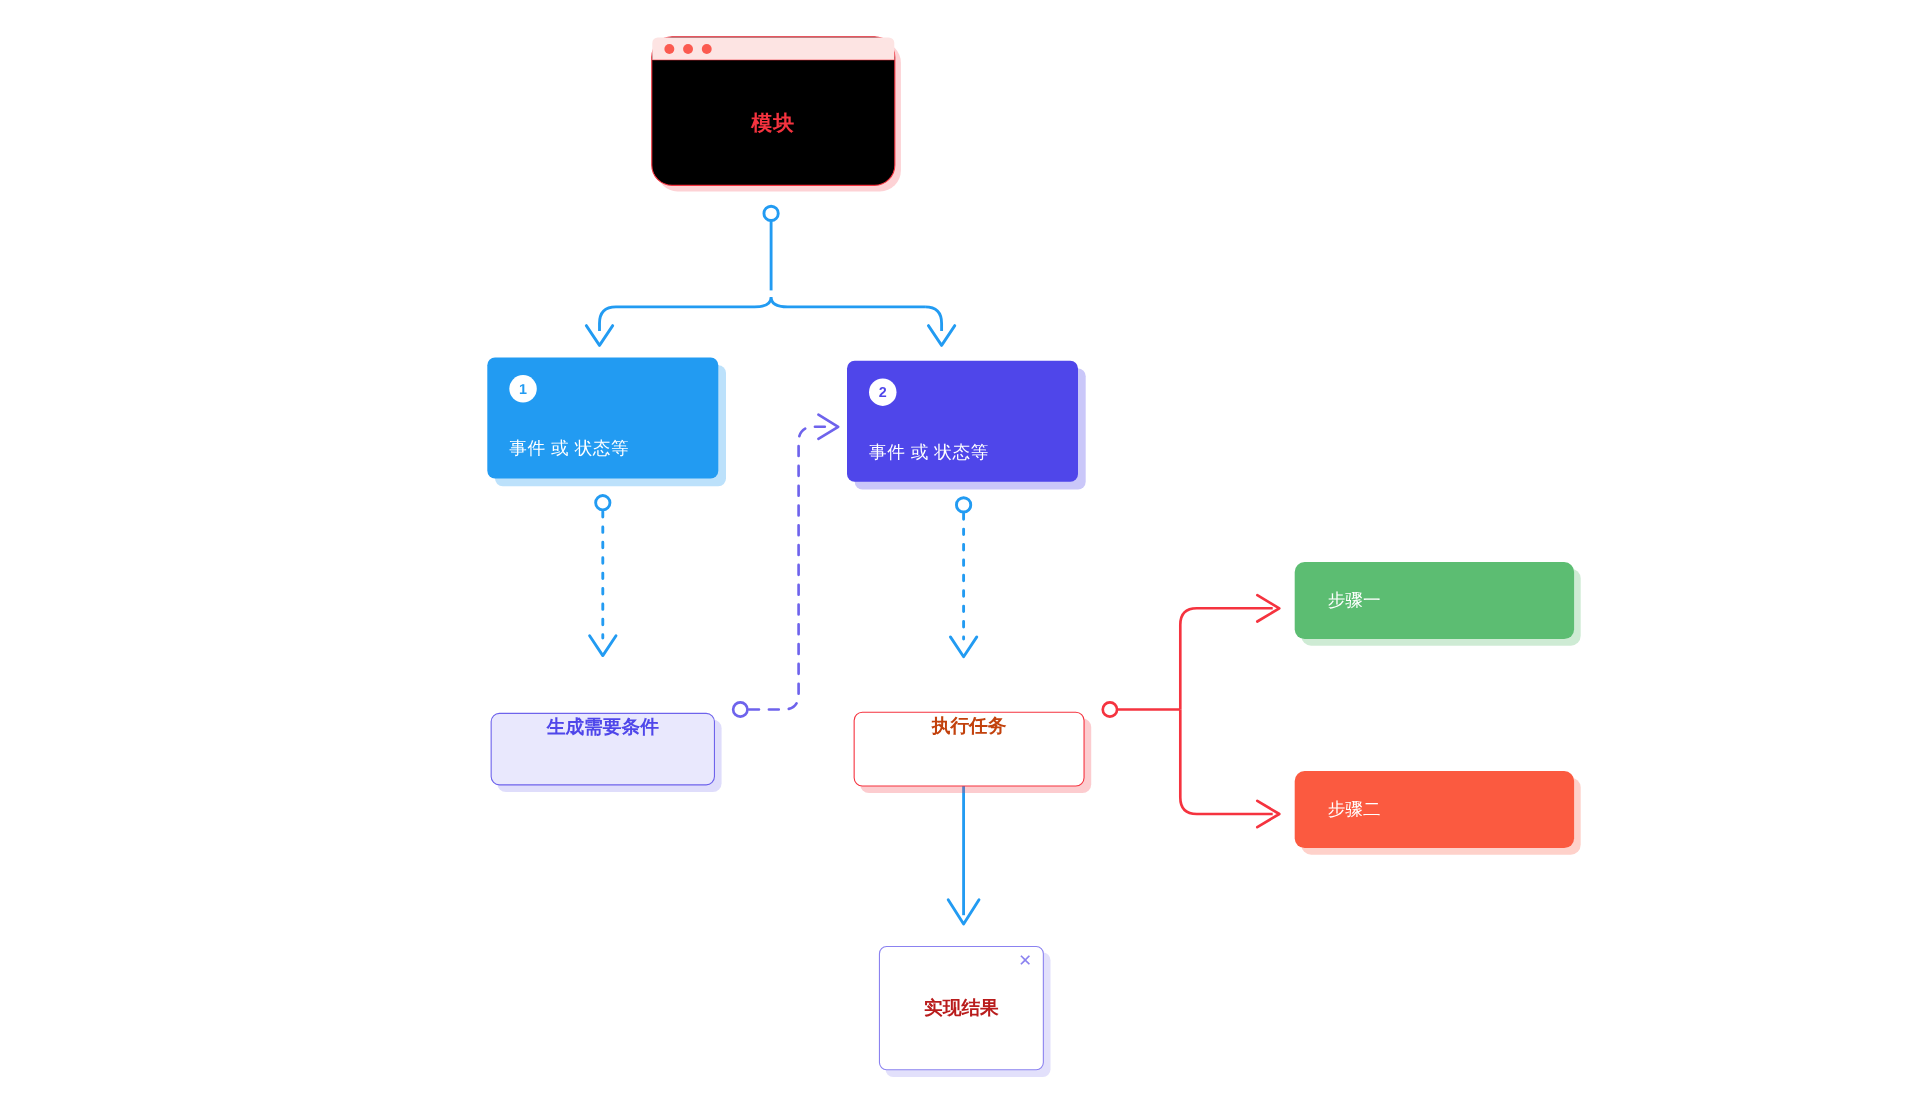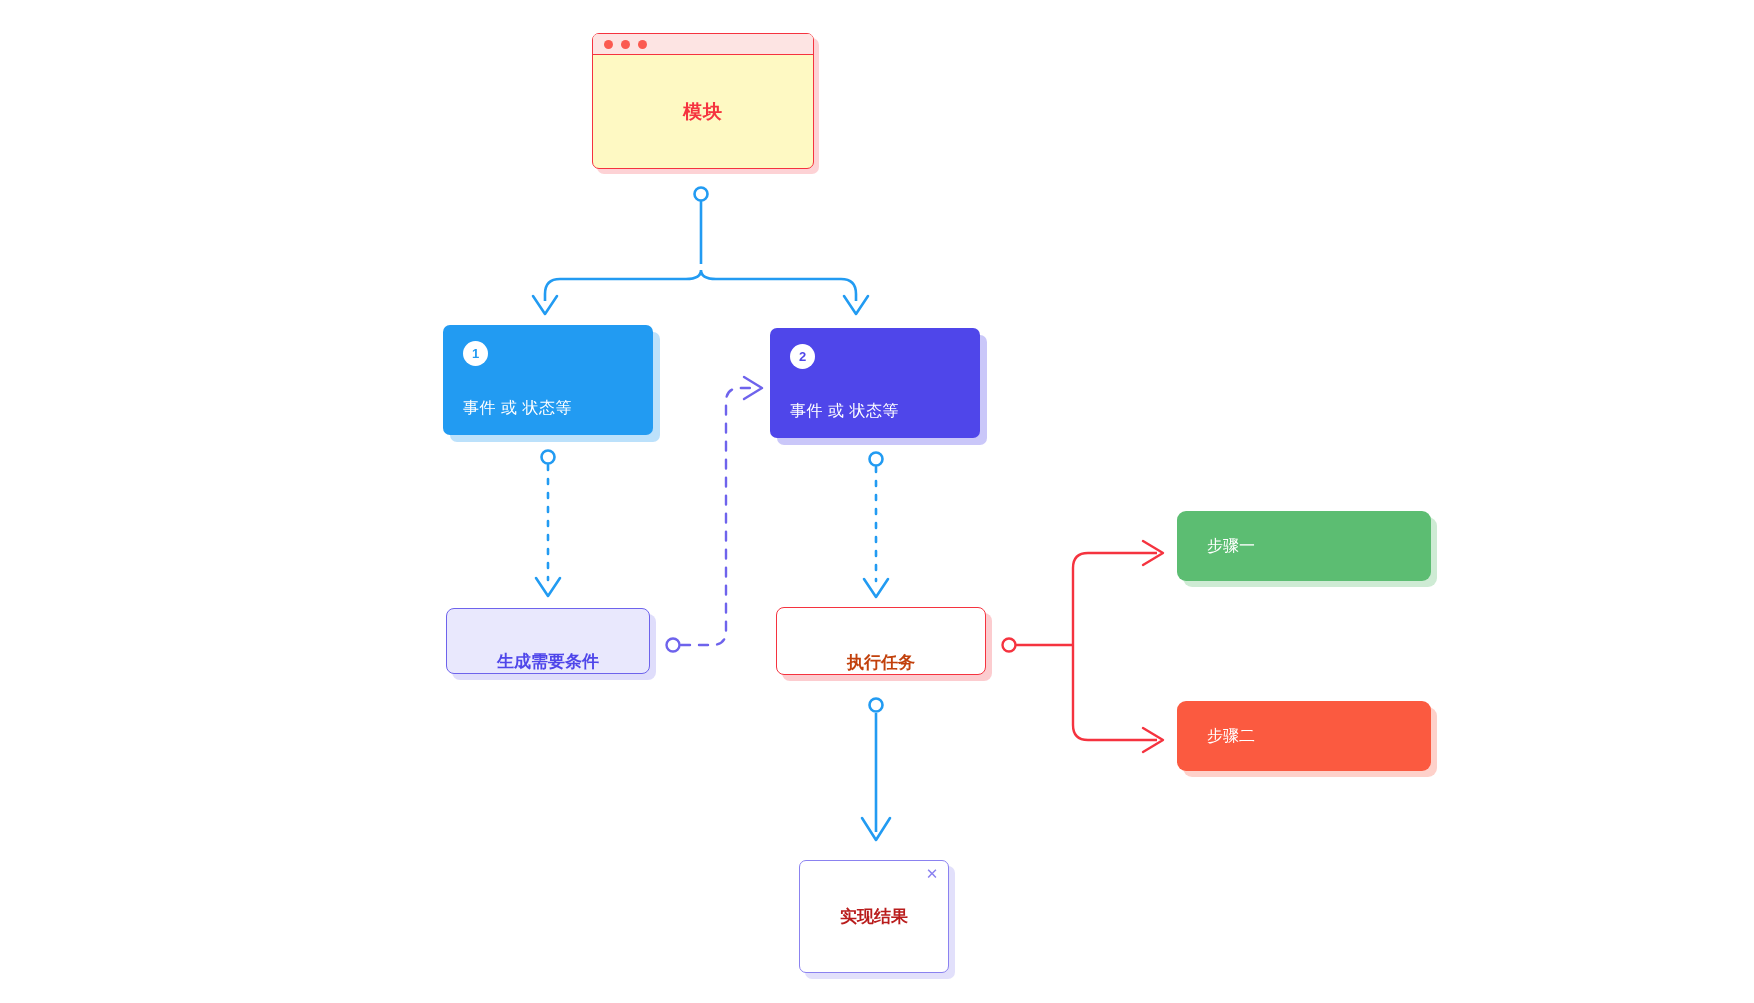--- a/index.html
+++ b/index.html
@@ -22,23 +22,23 @@
     width: 1754px;
     height: 1003px;
     pointer-events: none;
   }
 
   
   .win-node {
     position: absolute;
     left: 592px; top: 33px;
     width: 222px; height: 136px;
-    background: #fef9c3;
+    background: #000000;
     border: 1.6px solid #f5333f;
-    border-radius: 7px;
+    border-radius: 19px;
     box-shadow: 5px 5px 0 0 rgba(245,51,63,0.22);
   }
   .win-titlebar {
     height: 21px;
     background: #fde4e3;
     border-bottom: 1.5px solid #f5333f;
     border-radius: 5px 5px 0 0;
     display: flex;
     align-items: center;
     gap: 8px;
@@ -97,25 +97,26 @@
   .card-label {
     color: #ffffff;
     font-size: 16px;
     letter-spacing: 0.5px;
   }
 
   
   .obox {
     position: absolute;
     display: flex;
-    align-items: flex-end;
+    align-items: flex-start;
     justify-content: center;
     border-radius: 8px;
     font-size: 17px;
     font-weight: bold;
+    margin-top: 40px;
   }
   .obox-lav {
     left: 446px; top: 608px;
     width: 204px; height: 66px;
     background: #e9e8fd;
     border: 1.6px solid #6e63ec;
     color: #4f46ea;
     box-shadow: 6px 6px 0 0 rgba(110,99,236,0.22);
   }
   .obox-red {

